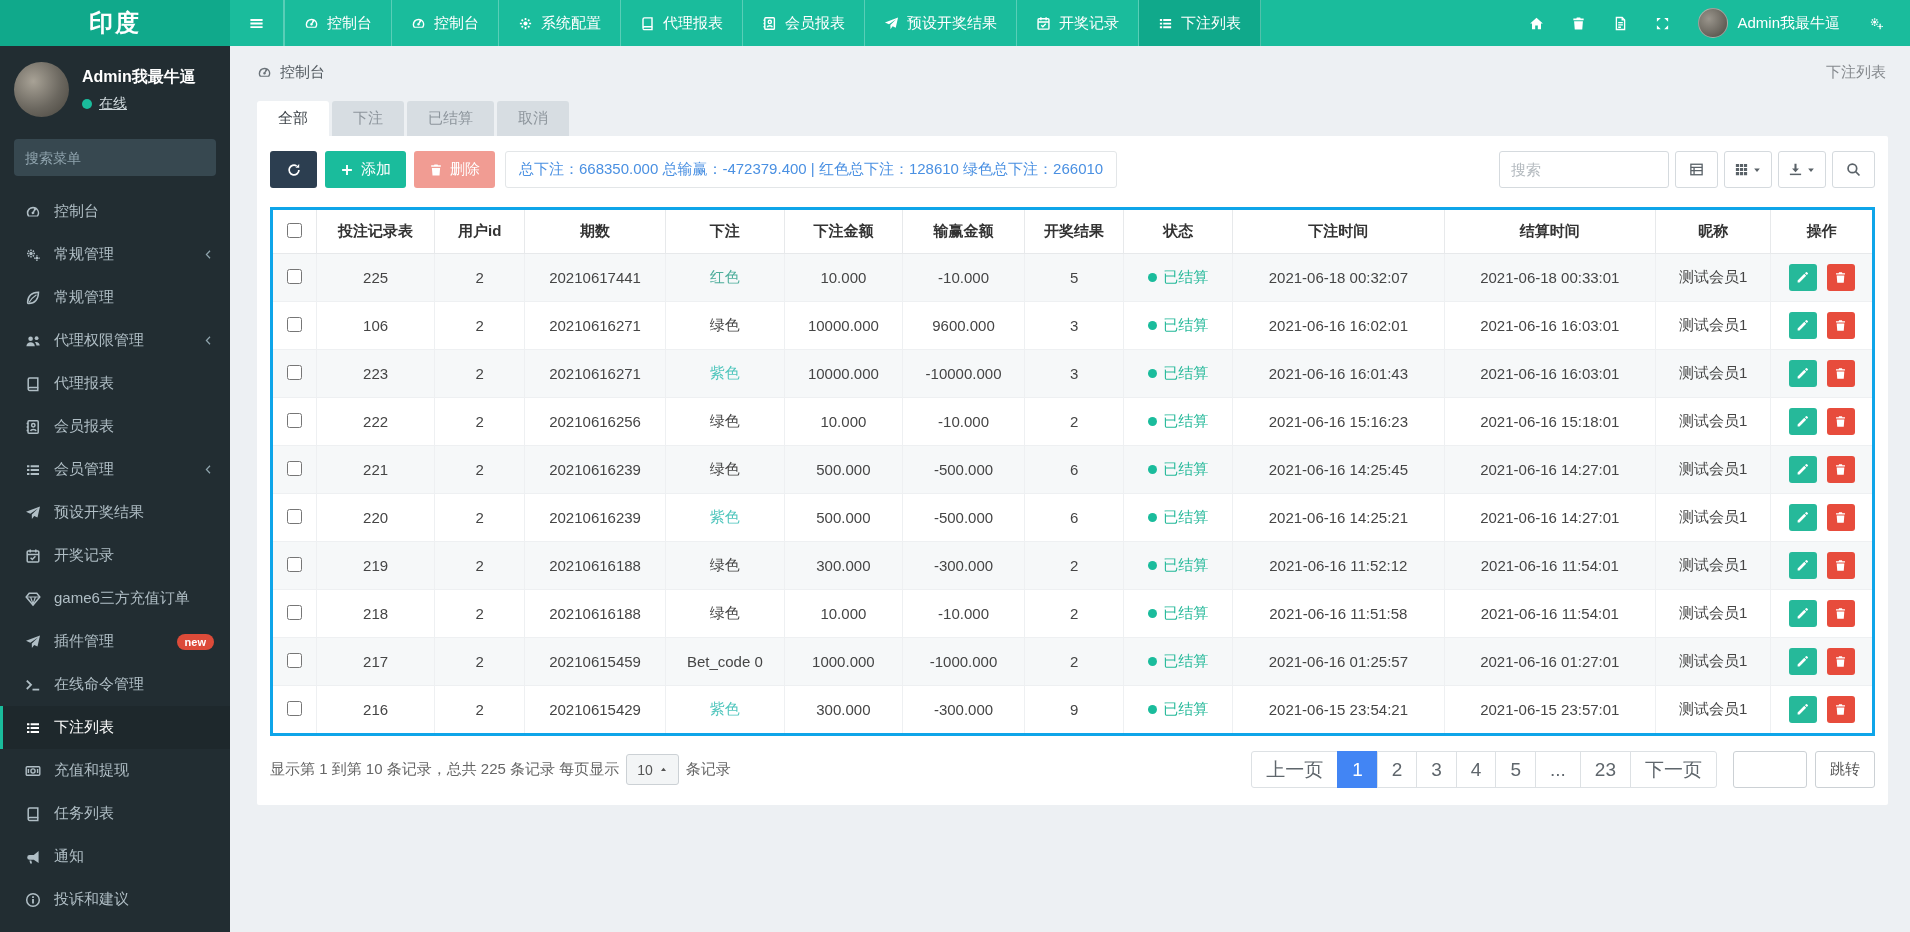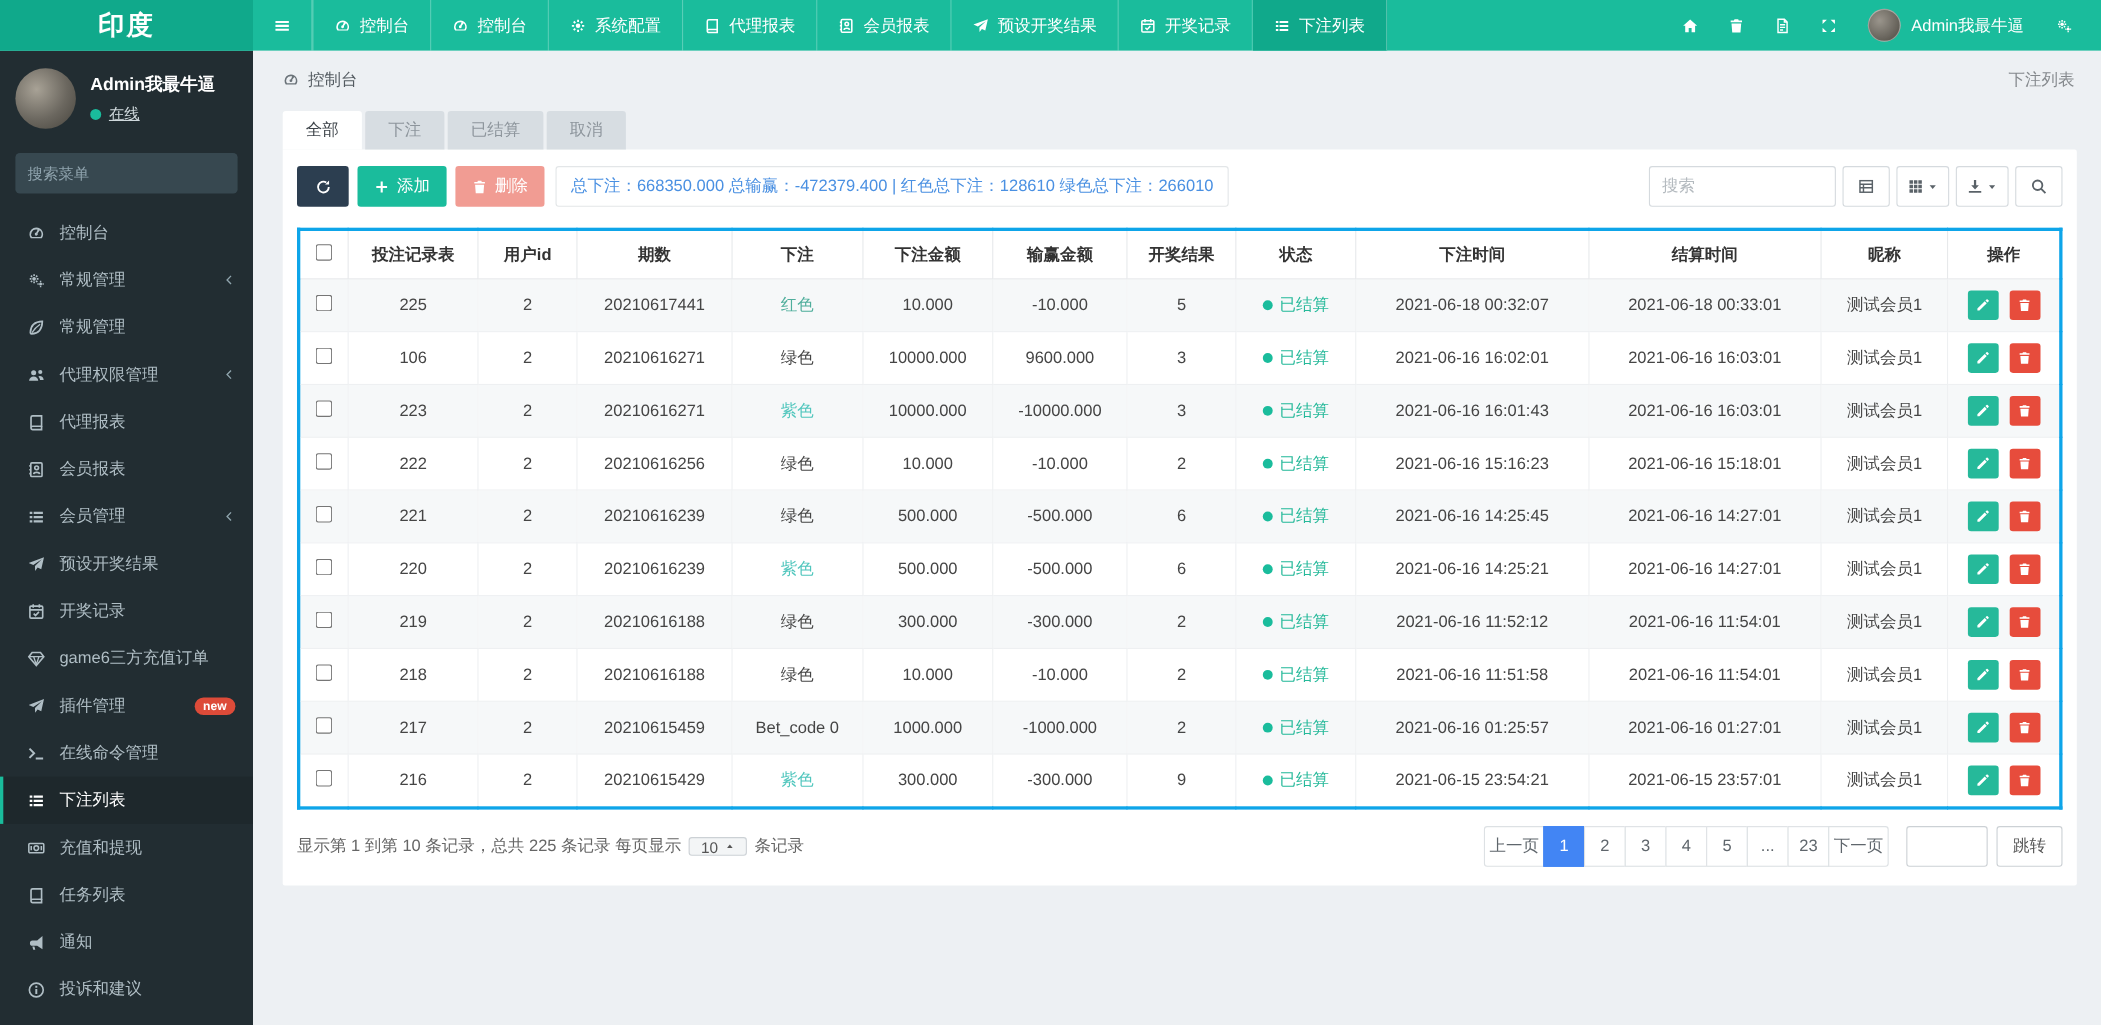--- a/index.html
+++ b/index.html
@@ -76,30 +76,30 @@
   .status-dot { width:9px; height:9px; border-radius:50%; background:var(--accent,#1abc9c); display:inline-block; }
   .op { width:28px; height:27px; border:none; border-radius:3px; color:#fff; display:inline-flex; align-items:center; justify-content:center; cursor:pointer; font-size:13px; }
   .op .ic { display:inline-flex; }
   .op.edit { background:var(--statusText,#26b99a); margin-right:6px; }
   .op.del { background:var(--red,#e74c3c); }
   input[type=checkbox] { width:15px; height:15px; cursor:pointer; }
 
   
   .panel-footer { display:flex; align-items:center; justify-content:space-between; padding:15px 13px 17px 13px;gap:21px; }
   .rec-info { color:#666; font-size:15px; display:flex; align-items:center; gap:7px; }
-  .pp-btn { border:1px solid #ccd1d5; background:#f3f5f6; border-radius:3px; height:17px; padding:0 10px; display:inline-flex; align-items:center; gap:6px; font-size:14px; color:#555; cursor:pointer; }
+  .pp-btn { border:1px solid #ccd1d5; background:#f3f5f6; border-radius:3px; height:31px; padding:0 10px; display:inline-flex; align-items:center; gap:6px; font-size:14px; color:#555; cursor:pointer; }
   .pp-btn .caret { font-size:9px; display:inline-flex; }
   .pager-zone { display:flex; align-items:center; }
   .pager { display:flex; }
   .page-item { min-width:38px; height:37px; padding:0 13px; border:1px solid #dde1e4; background:#fff; color:#5f6артık: none; color:#5f6артık</style>
 </head>
 <body>
 
 <style>
-  .page-item { min-width:38px; height:37px; padding:0 4px; border:1px solid #dde1e4; background:#fff; color:#5f666c; display:inline-flex; align-items:center; justify-content:center; font-size:15px; cursor:pointer; margin-left:-1px; }
+  .page-item { min-width:38px; height:37px; padding:0 14px; border:1px solid #dde1e4; background:#fff; color:#5f666c; display:inline-flex; align-items:center; justify-content:center; font-size:19px; cursor:pointer; margin-left:-1px; }
   .page-item:first-child { border-radius:3px 0 0 3px; margin-left:0; }
   .page-item:last-child { border-radius:0 3px 3px 0; }
   .page-item.active { background:var(--pageActive,#4285f4); border-color:var(--pageActive,#4285f4); color:#fff; }
   .jump-input { width:74px; height:37px; border:1px solid #ccd1d5; border-radius:3px; margin-left:16px; outline:none; padding:0 8px; font-size:15px; font-family:inherit; }
   .jump-btn { height:37px; border:1px solid #ccd1d5; background:#fff; border-radius:3px; margin-left:8px; padding:0 14px; color:#555; font-size:15px; font-family:inherit; cursor:pointer; }
   svg { display:block; }
 </style>
 
 <div class="app">
 

